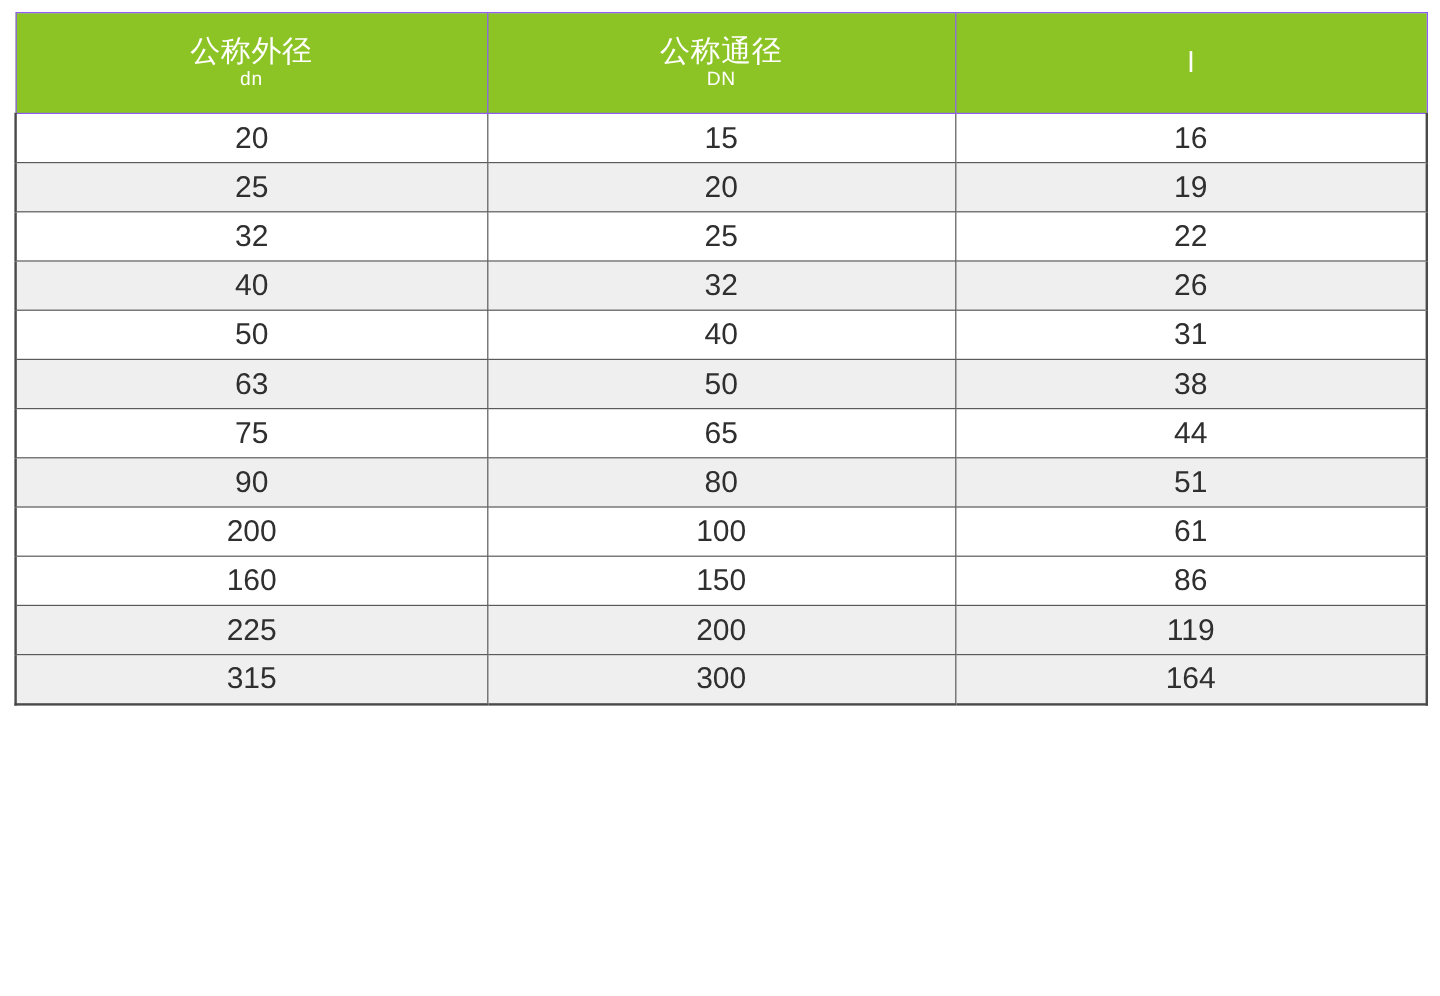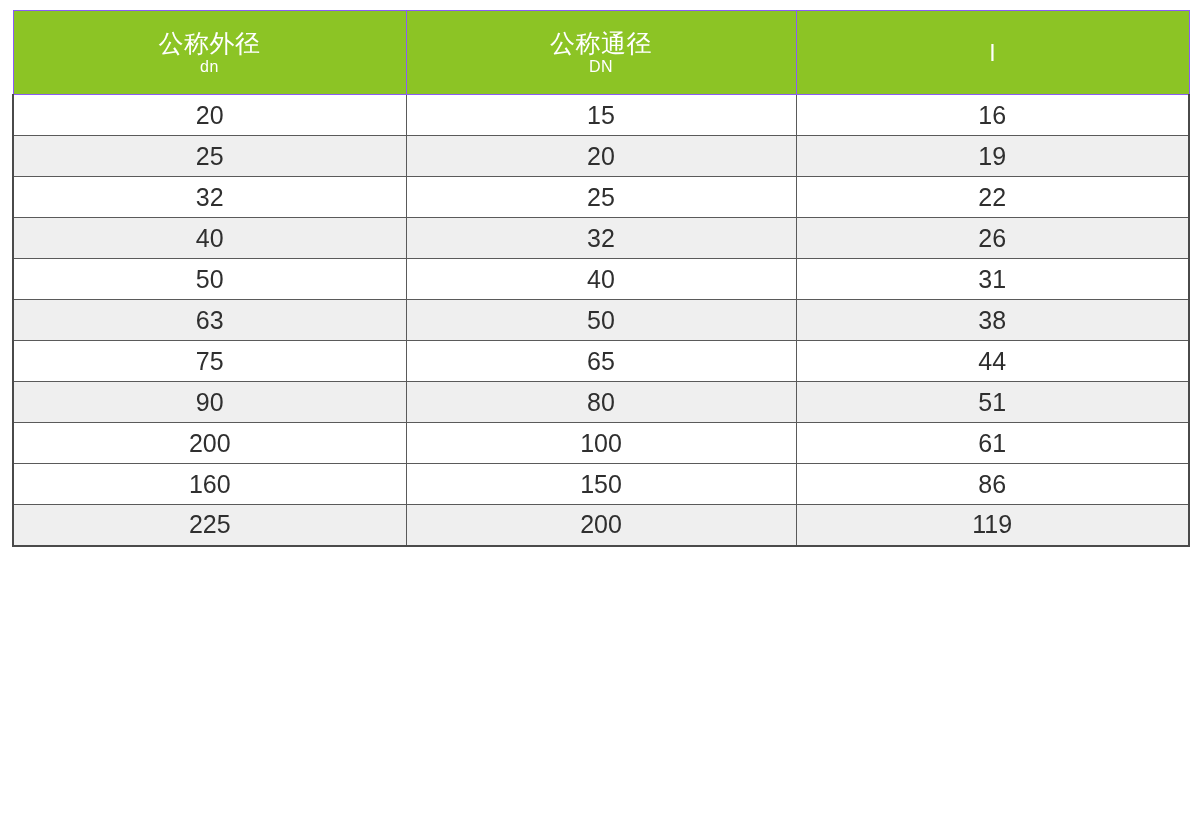--- a/index.html
+++ b/index.html
@@ -195,17 +195,22 @@
           <tr>
             <td>160</td>
             <td>150</td>
             <td>86</td>
           </tr>
           <tr class="alt">
             <td>225</td>
             <td>200</td>
             <td>119</td>
           </tr>
+          <tr class="alt">
+            <td>315</td>
+            <td>300</td>
+            <td>164</td>
+          </tr>
         </tbody>
     </table>
   </div>
 
 </div>
 
 </body></html>

